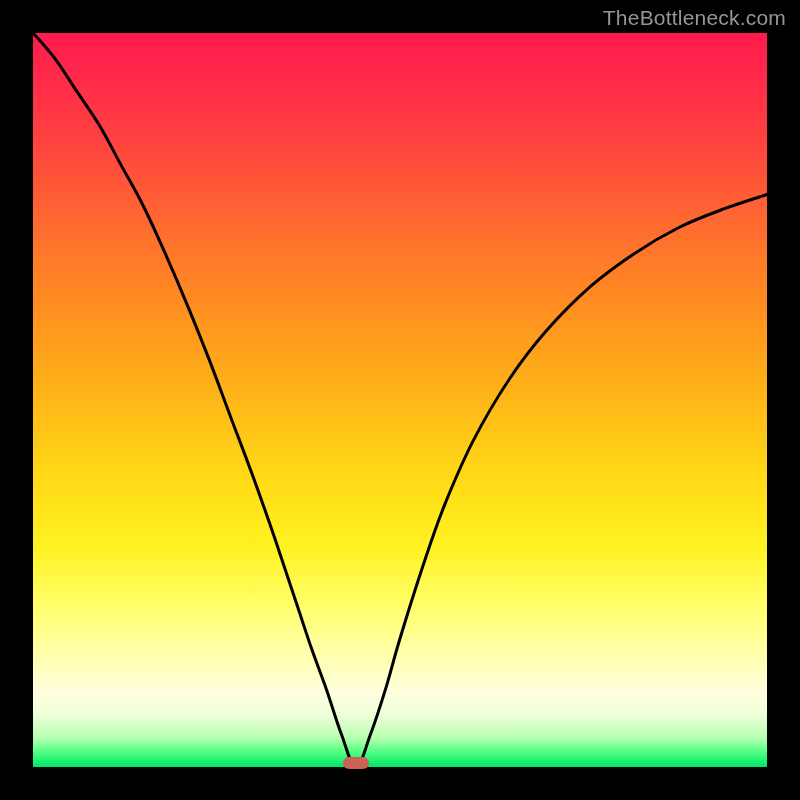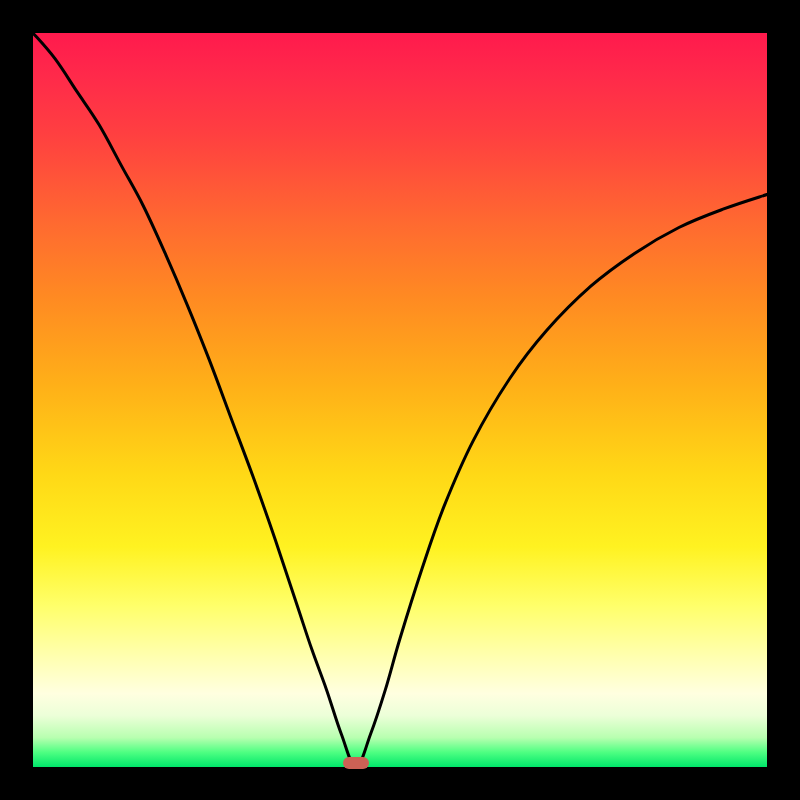--- a/index.html
+++ b/index.html
@@ -66,20 +66,21 @@
     border-radius: 6px;
     background: #cc6155;
     transform: translate(-50%, -50%);
   }
 </style>
 </head>
 <body>
 
 <div class="canvas">
 
+  <div class="watermark">TheBottleneck.com</div>
 
   <div class="plot-area">
     <svg class="curve" viewBox="0 0 734 734" preserveAspectRatio="none">
       <path id="curve-path" fill="none" stroke-width="3" stroke-linejoin="round" stroke-linecap="round" d="M 0.0 0.0 C 4.0 4.6, 14.1 15.1, 22.0 25.7 C 29.9 36.3, 36.1 46.8, 44.0 58.7 C 52.0 70.6, 58.1 78.5, 66.1 91.8 C 74.0 105.0, 80.2 117.6, 88.1 132.1 C 96.0 146.7, 102.2 156.6, 110.1 172.5 C 118.0 188.3, 124.2 202.4, 132.1 220.2 C 140.0 238.0, 146.2 252.4, 154.1 271.6 C 162.1 290.7, 168.2 306.2, 176.2 326.6 C 184.1 347.1, 190.3 364.2, 198.2 385.4 C 206.1 406.5, 212.3 422.3, 220.2 444.1 C 228.1 465.9, 234.3 483.3, 242.2 506.5 C 250.1 529.6, 257.6 552.7, 264.2 572.5 C 270.8 592.3, 273.6 601.4, 278.9 616.6 C 284.2 631.8, 288.3 641.7, 293.6 656.9 C 298.9 672.1, 303.0 687.1, 308.3 701.0 C 313.6 714.8, 317.7 734.0, 323.0 734.0 C 328.2 734.0, 332.4 714.8, 337.6 701.0 C 342.9 687.1, 347.0 674.1, 352.3 656.9 C 357.6 639.8, 360.4 627.3, 367.0 605.5 C 373.6 583.8, 381.1 559.6, 389.0 535.8 C 396.9 512.0, 401.8 496.6, 411.0 473.4 C 420.3 450.3, 428.5 430.5, 440.4 407.4 C 452.3 384.2, 463.9 364.8, 477.1 345.0 C 490.3 325.2, 499.3 313.8, 513.8 297.3 C 528.3 280.8, 542.0 267.1, 557.8 253.2 C 573.7 239.4, 586.0 230.8, 601.9 220.2 C 617.7 209.6, 630.1 202.4, 645.9 194.5 C 661.8 186.6, 674.1 182.1, 690.0 176.2 C 705.8 170.2, 726.1 164.1, 734.0 161.5" stroke="#000000"></path>
     </svg>
     <div id="marker" class="marker" style="left: 322.96px; top: 730.33px; background: rgb(204, 97, 85);"></div>
   </div>
 
 </div>
 

